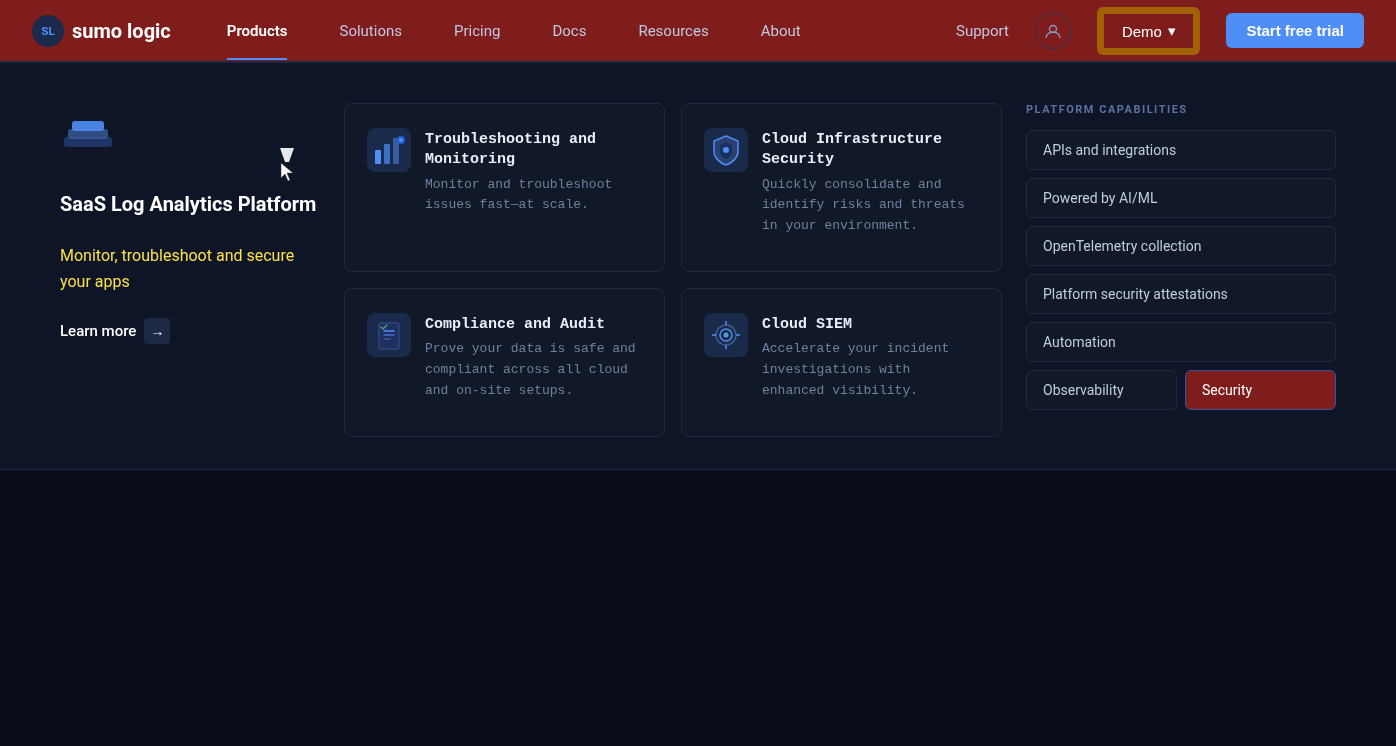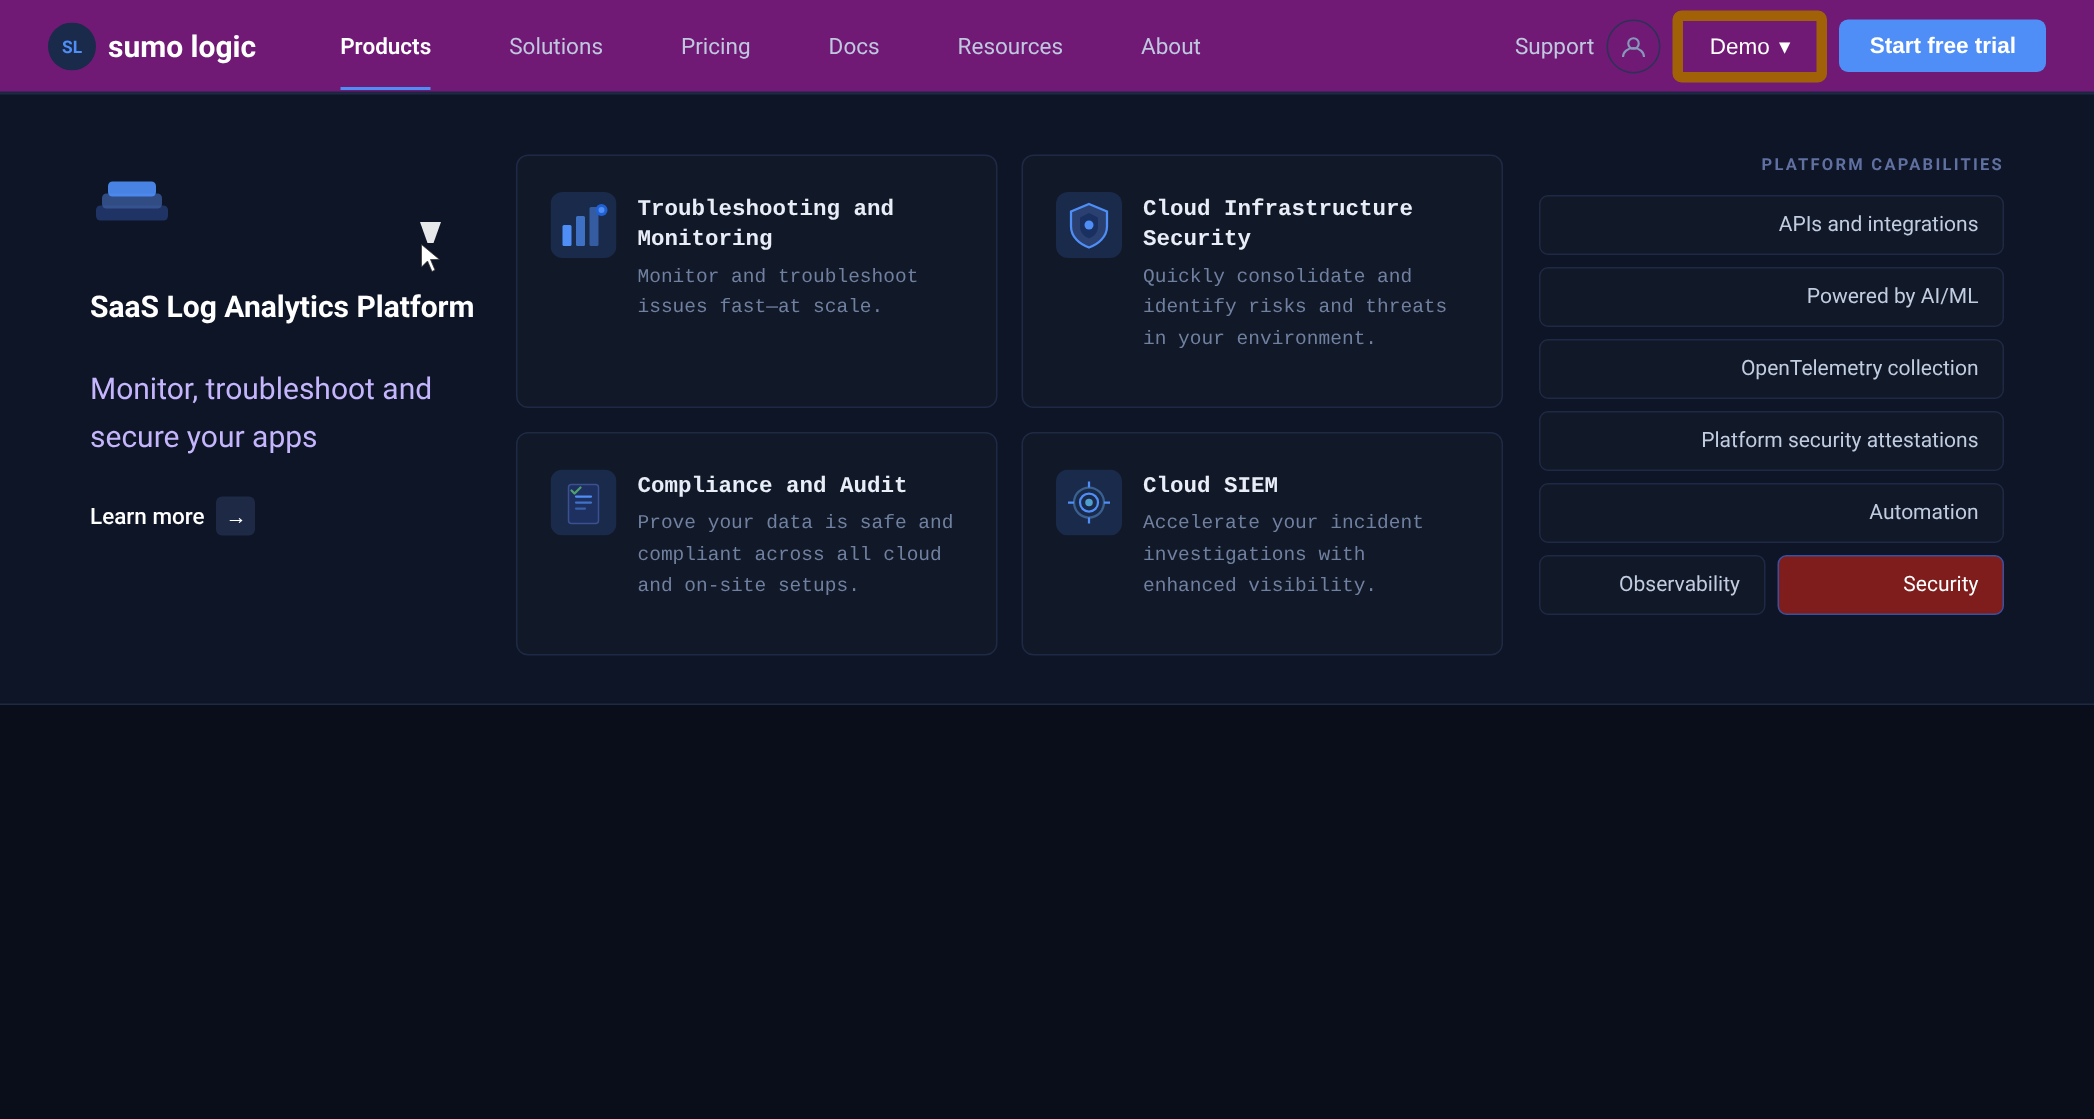--- a/index.html
+++ b/index.html
@@ -7,21 +7,21 @@
       font-family: -apple-system, BlinkMacSystemFont, 'Segoe UI', Roboto, sans-serif;
       background: #0a0e1a;
       color: #fff;
       overflow-x: hidden;
     }
 
     
     .navbar {
       display: flex;
       align-items: center;
-      background: #701a75;
+      background: #7f1d1d;
       padding: 0 32px;
       height: 62px;
       border-bottom: 1px solid #1e2540;
       position: relative;
       z-index: 100;
     }
     .navbar-logo {
       display: flex;
       align-items: center;
       gap: 8px;
@@ -59,21 +59,21 @@
       position: absolute;
       bottom: -12px;
       left: 16px;
       right: 16px;
       height: 2px;
       background: #4f8ef7;
     }
     .nav-right {
       display: flex;
       align-items: center;
-      gap: 8px;
+      gap: 26px;
     }
     .nav-support {
       color: #c0c8e0;
       font-size: 15px;
       cursor: pointer;
     }
     .nav-user-icon {
       width: 36px;
       height: 36px;
       border: 1px solid #2a3255;
@@ -141,22 +141,22 @@
       height: 56px;
     }
     .left-panel-title {
       font-size: 20px;
       font-weight: 700;
       color: #fff;
       line-height: 1.3;
       margin-bottom: 26px;
     }
     .left-panel-desc {
-      font-size: 20px;
-      color: #c4b5fd;
+      font-size: 16px;
+      color: #fde047;
       line-height: 1.6;
       margin-bottom: 24px;
     }
     .learn-more-btn {
       display: flex;
       align-items: center;
       gap: 8px;
       color: #fff;
       font-size: 15px;
       font-weight: 500;
@@ -217,21 +217,20 @@
       font-size: 13px;
       color: #7080a0;
       line-height: 1.6;
       margin-top: 4px;
     }
 
     
     .right-panel {
       width: 310px;
       flex-shrink: 0;
-      text-align: right;
     }
     .right-panel-title {
       font-size: 11px;
       font-weight: 700;
       letter-spacing: 1.5px;
       color: #6070a0;
       margin-bottom: 14px;
       text-transform: uppercase;
     }
     .capability-item {

